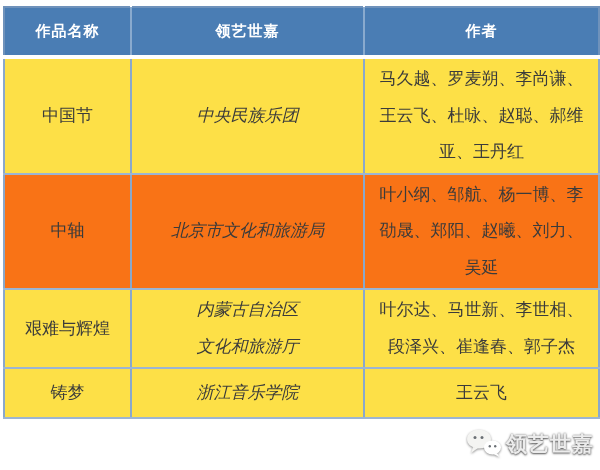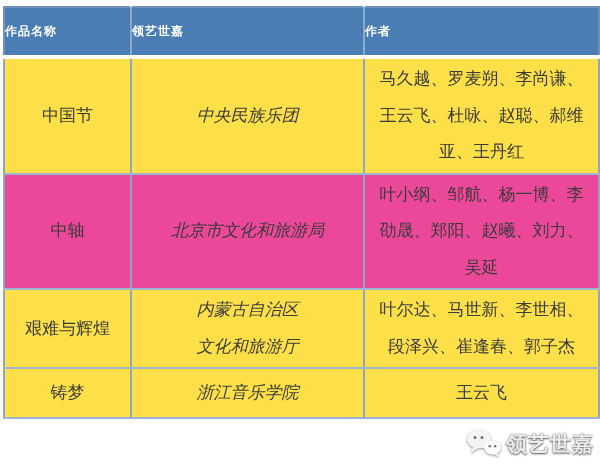--- a/index.html
+++ b/index.html
@@ -19,42 +19,42 @@
     border-collapse: collapse;
     table-layout: fixed;
     border: 2px solid #6f92bb;
   }
   col.c1 { width: 127px; }
   col.c2 { width: 233px; }
   col.c3 { width: 235px; }
   th {
     background: #4a7db4;
     color: #ffffff;
-    font-size: 12px;
+    font-size: 15px;
     font-weight: bold;
     height: 50px;
-    text-align: left;
+    text-align: center;
     vertical-align: middle;
     border-bottom: 4px solid #ffffff;
     letter-spacing: 1px;
   }
   th + th { border-left: 2px solid rgba(255,255,255,0.35); }
   td {
     border: 2px solid #8aa8cb;
     border-top-color: #9cb5d3;
     border-bottom-color: #9cb5d3;
     color: #3b3b3b;
     font-size: 17px;
     text-align: center;
     vertical-align: middle;
     line-height: 2.15;
     padding: 2px 9px;
   }
   tr.shaded td { background: #fde047; }
-  tr.plain  td { background: #ec4899; }
+  tr.plain  td { background: #f97316; }
   tr.r0 { height: 110px; }
   tr.r1 { height: 107px; }
   tr.r2 { height: 77px; }
   tr.r3 { height: 55px; }
   tr.r4 { height: 50px; }
   td.unit { white-space: pre-line; font-style: italic; }
   
   .watermark {
     position: absolute;
     right: 6px; bottom: 12px;

